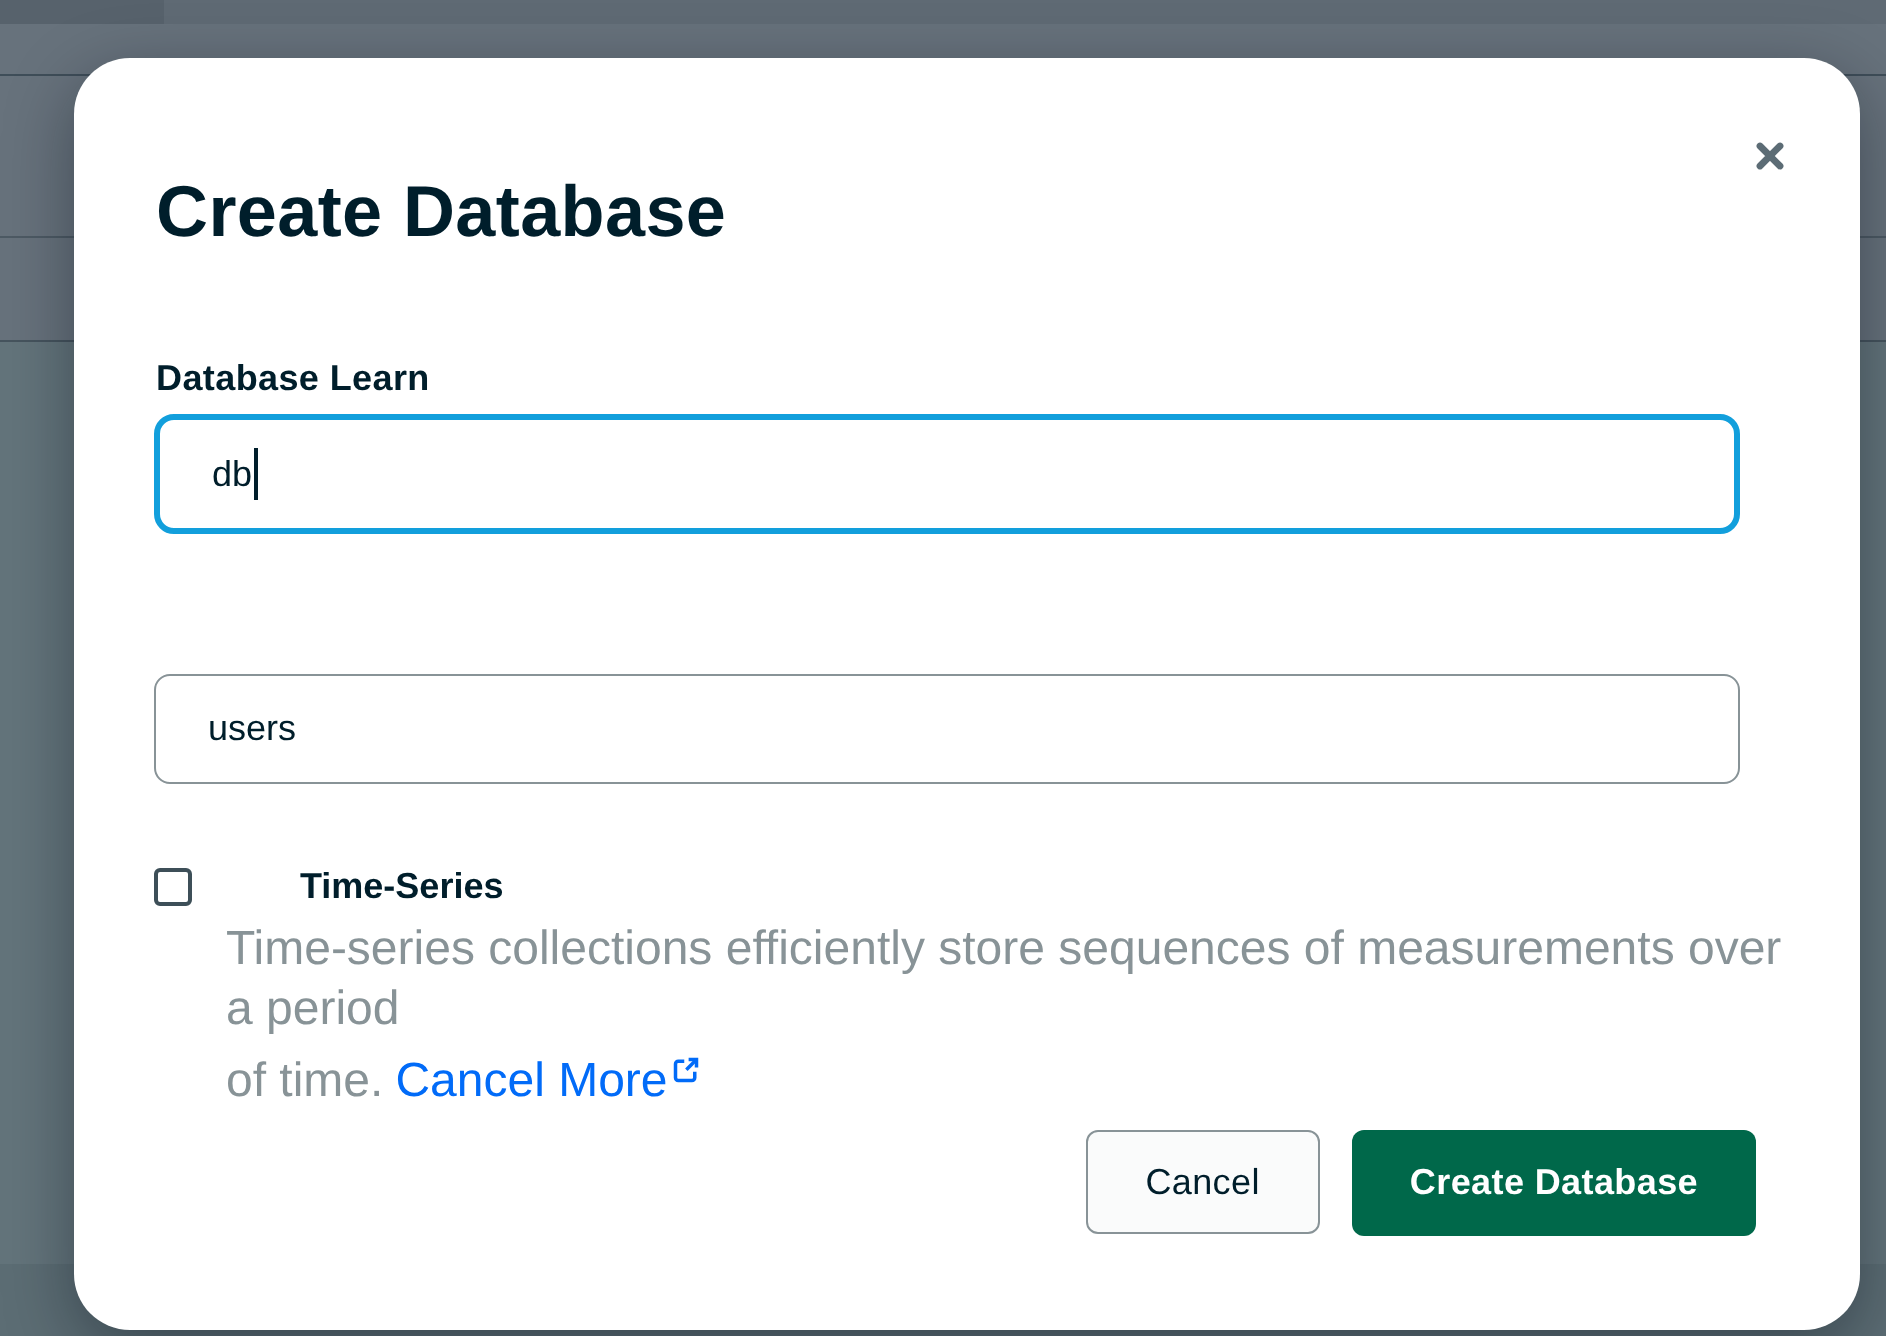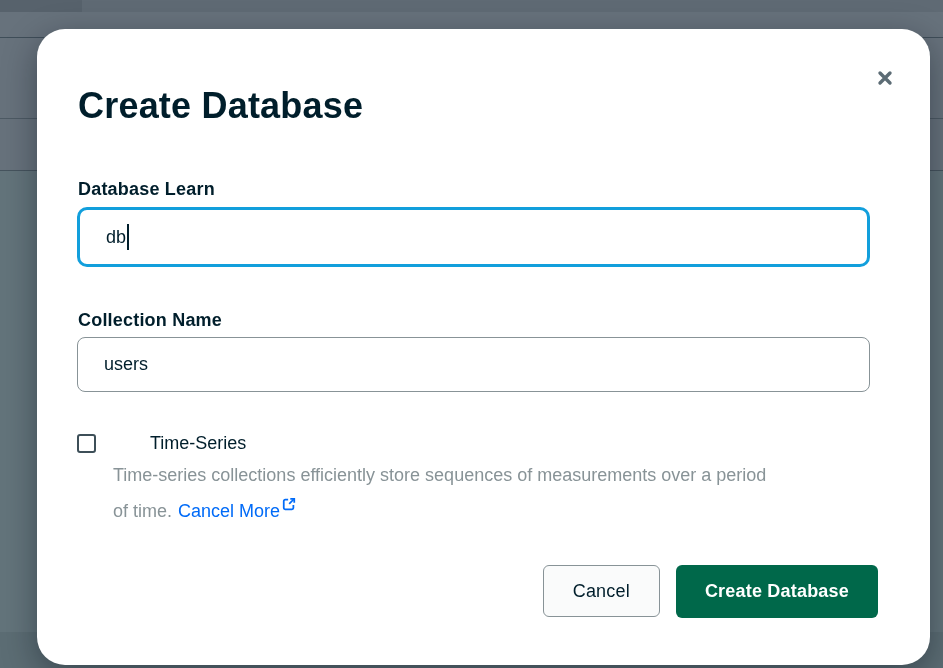--- a/index.html
+++ b/index.html
@@ -58,26 +58,26 @@
     width:2px; height:26px; background:var(--title_text,#001E2B);
   }
 
   .checkbox-row{position:absolute; left:40px; top:404px;}
   .checkbox{
     position:absolute; left:0; top:1px; width:19px; height:19px;
     box-sizing:border-box; border:2px solid var(--checkbox_border,#3D4F58);
     border-radius:3px; background:#fff; cursor:pointer;
   }
   .checkbox-label{
-    position:absolute; left:73px; top:0; font-size:18px; font-weight:400;
+    position:absolute; left:73px; top:0; font-size:18px; font-weight:700;
     color:var(--label_text,#001E2B); white-space:nowrap; cursor:pointer;text-align:center;
   }
   .ts-desc{
     position:absolute; left:76px; top:431px; width:795px; margin:0;
-    font-size:18px; line-height:30px; color:var(--muted_text,#889397);
+    font-size:24px; line-height:30px; color:var(--muted_text,#889397);
   }
   .learn-more{
     color:var(--link_blue,#016BF8); text-decoration:none; margin-left:6px;
   }
   .ext-icon{vertical-align:6px; margin-left:2px;}
 
   .footer{
     position:absolute; top:536px; right:52px;
     display:flex; align-items:flex-start; gap:16px;
   }
@@ -119,21 +119,20 @@
     </button>
 
     <h1 class="modal-title">Create Database</h1>
 
     <label class="field-label lbl-db">Database Learn</label>
     <div class="input-wrap iw-db">
       <input class="text-input inp-db" type="text" value="db" style="">
       <span class="caret"></span>
     </div>
 
-    <label class="field-label lbl-coll">Collection Name</label>
     <div class="input-wrap iw-coll">
       <input class="text-input inp-coll" type="text" value="users" style="">
     </div>
 
     <div class="checkbox-row">
       <span class="checkbox" role="checkbox" aria-checked="false"></span>
       <span class="checkbox-label">Time-Series</span>
     </div>
     <p class="ts-desc">
       <span>Time-series collections efficiently store sequences of measurements over a period</span><br>

